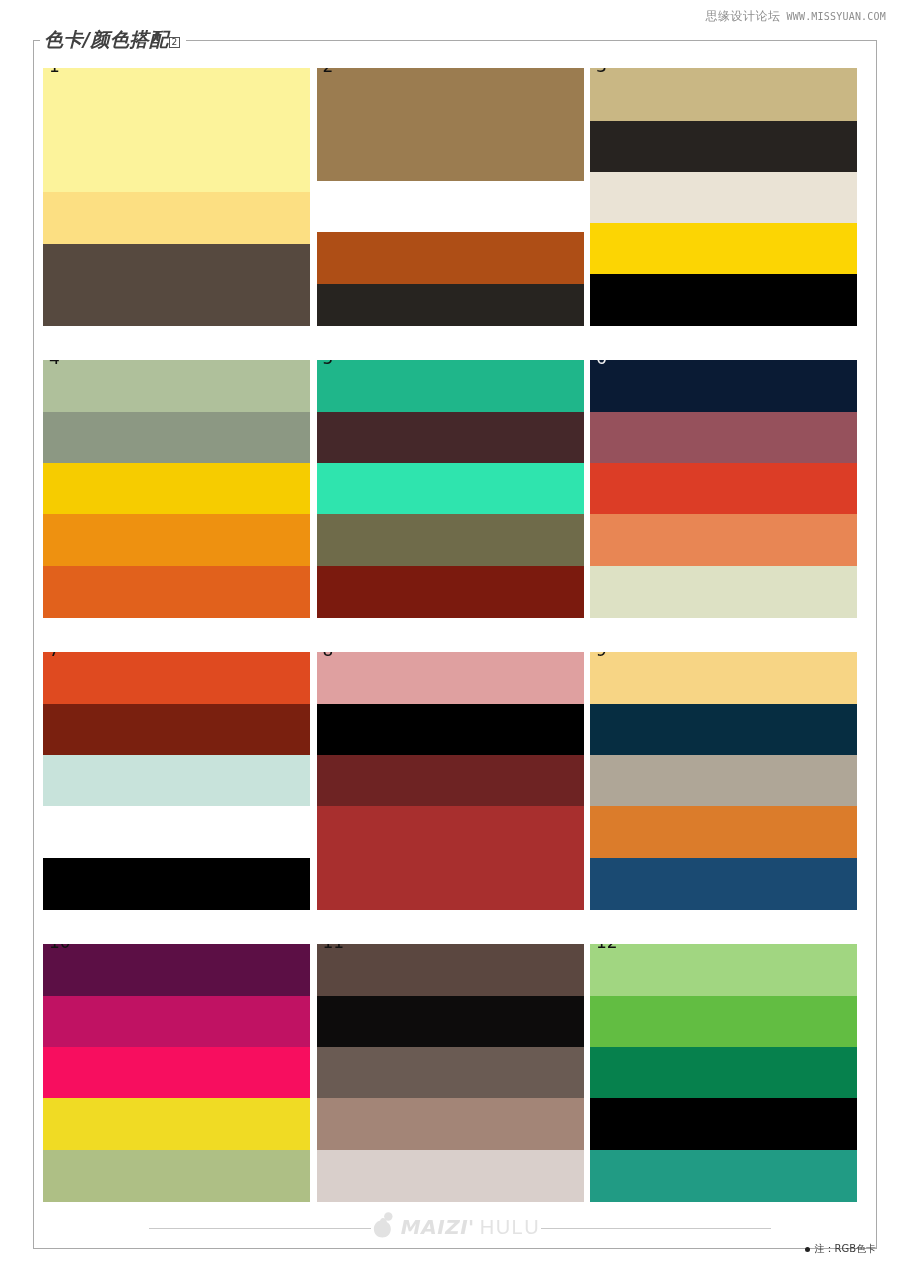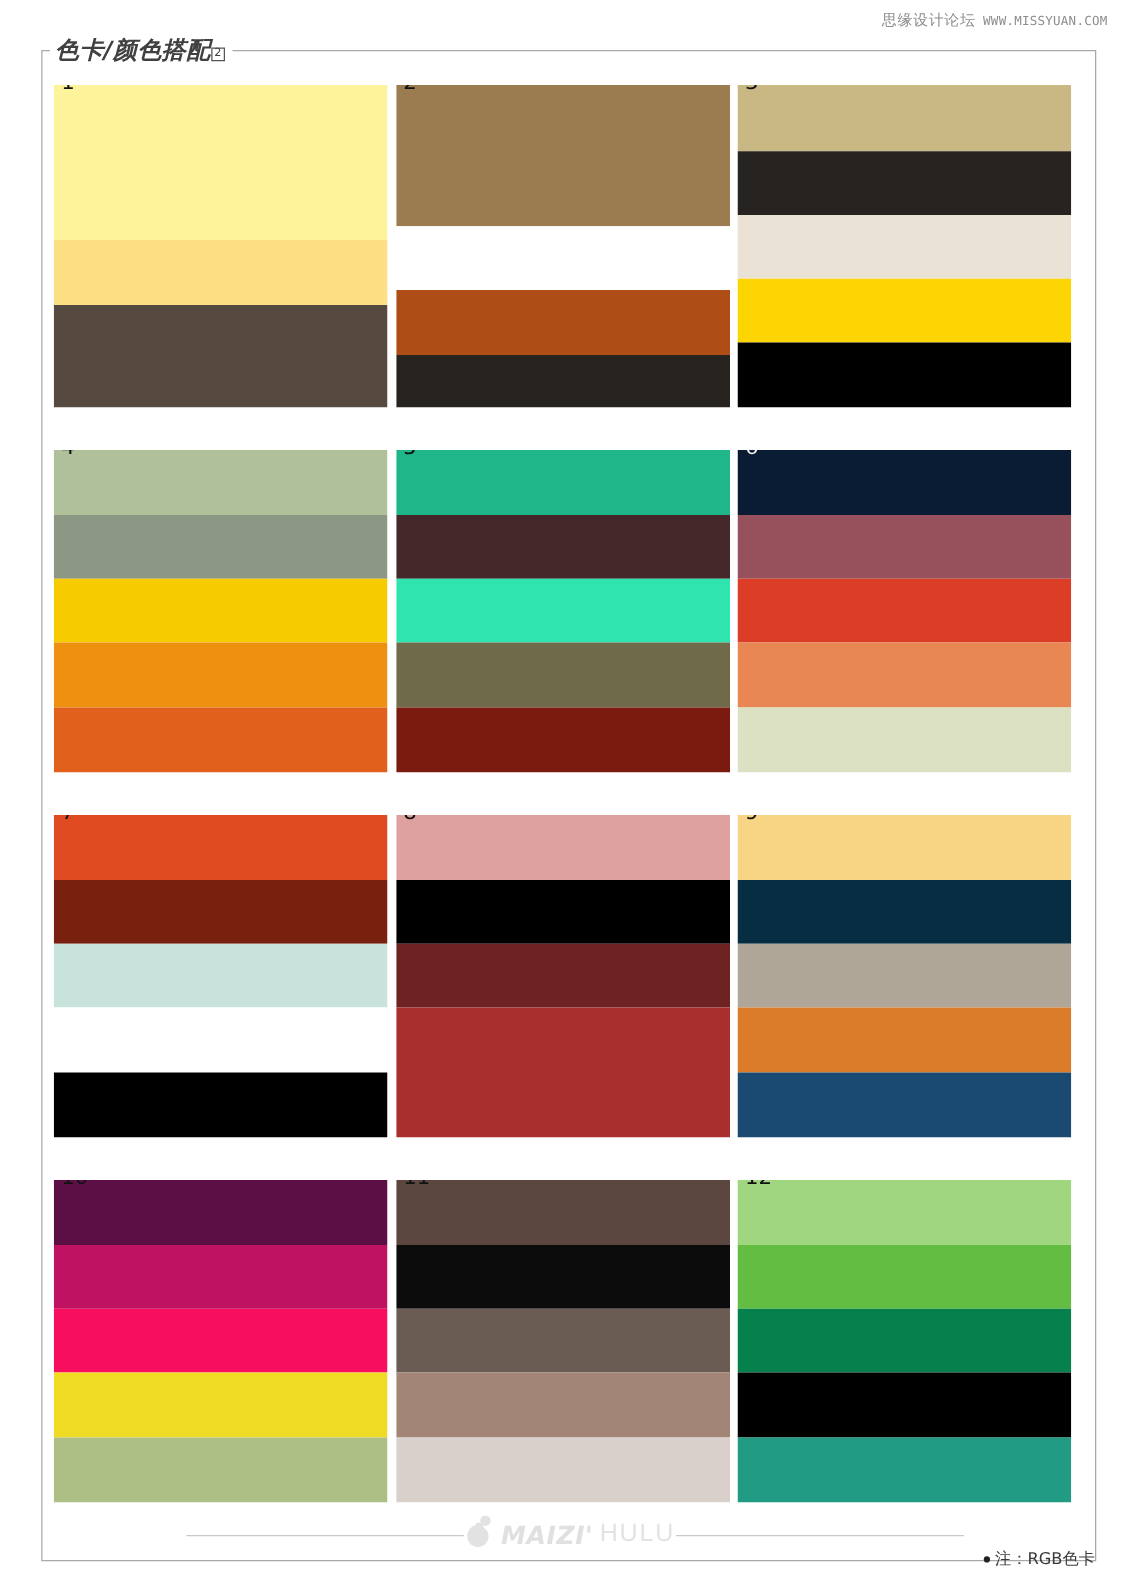--- a/index.html
+++ b/index.html
@@ -160,21 +160,21 @@
 
   
   .note {
     position: absolute;
     right: 24px;
     bottom: 17px;
     display: flex;
     align-items: center;
     gap: 2px;
     font-family: "DejaVu Sans", sans-serif;
-    font-size: 13px;
+    font-size: 10px;
     color: #3a3a3a;
     white-space: nowrap;
   }
   .note .dot {
     width: 5px;
     height: 5px;
     border-radius: 50%;
     background: #222;
     display: inline-block;
     margin-right: 2px;

